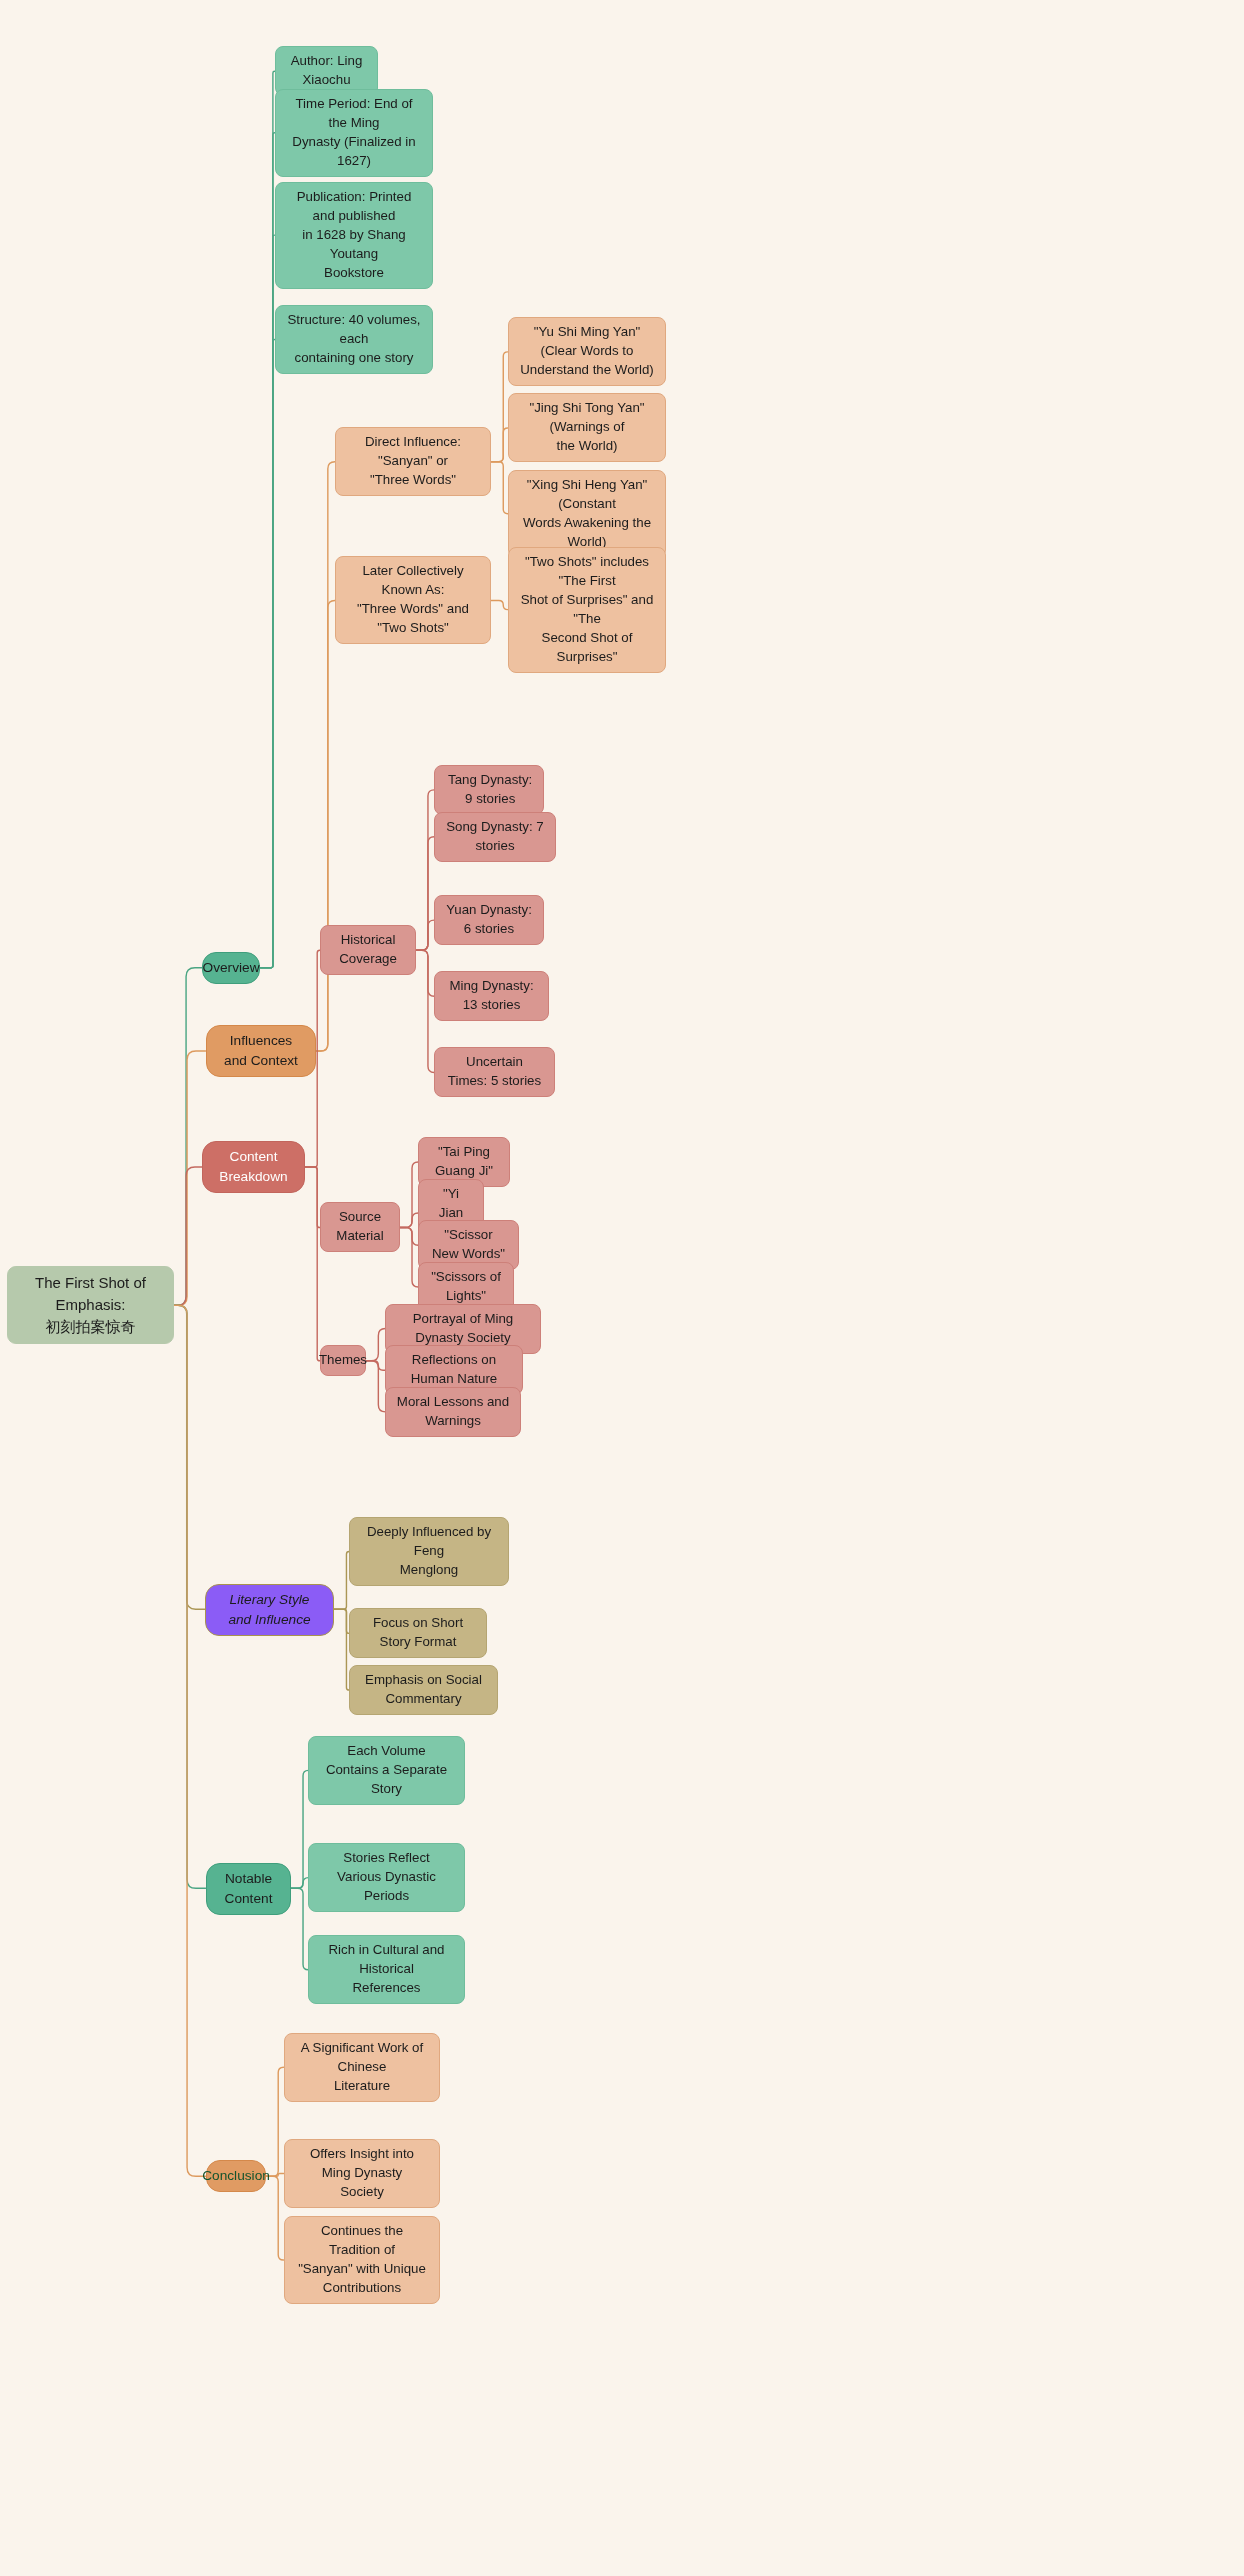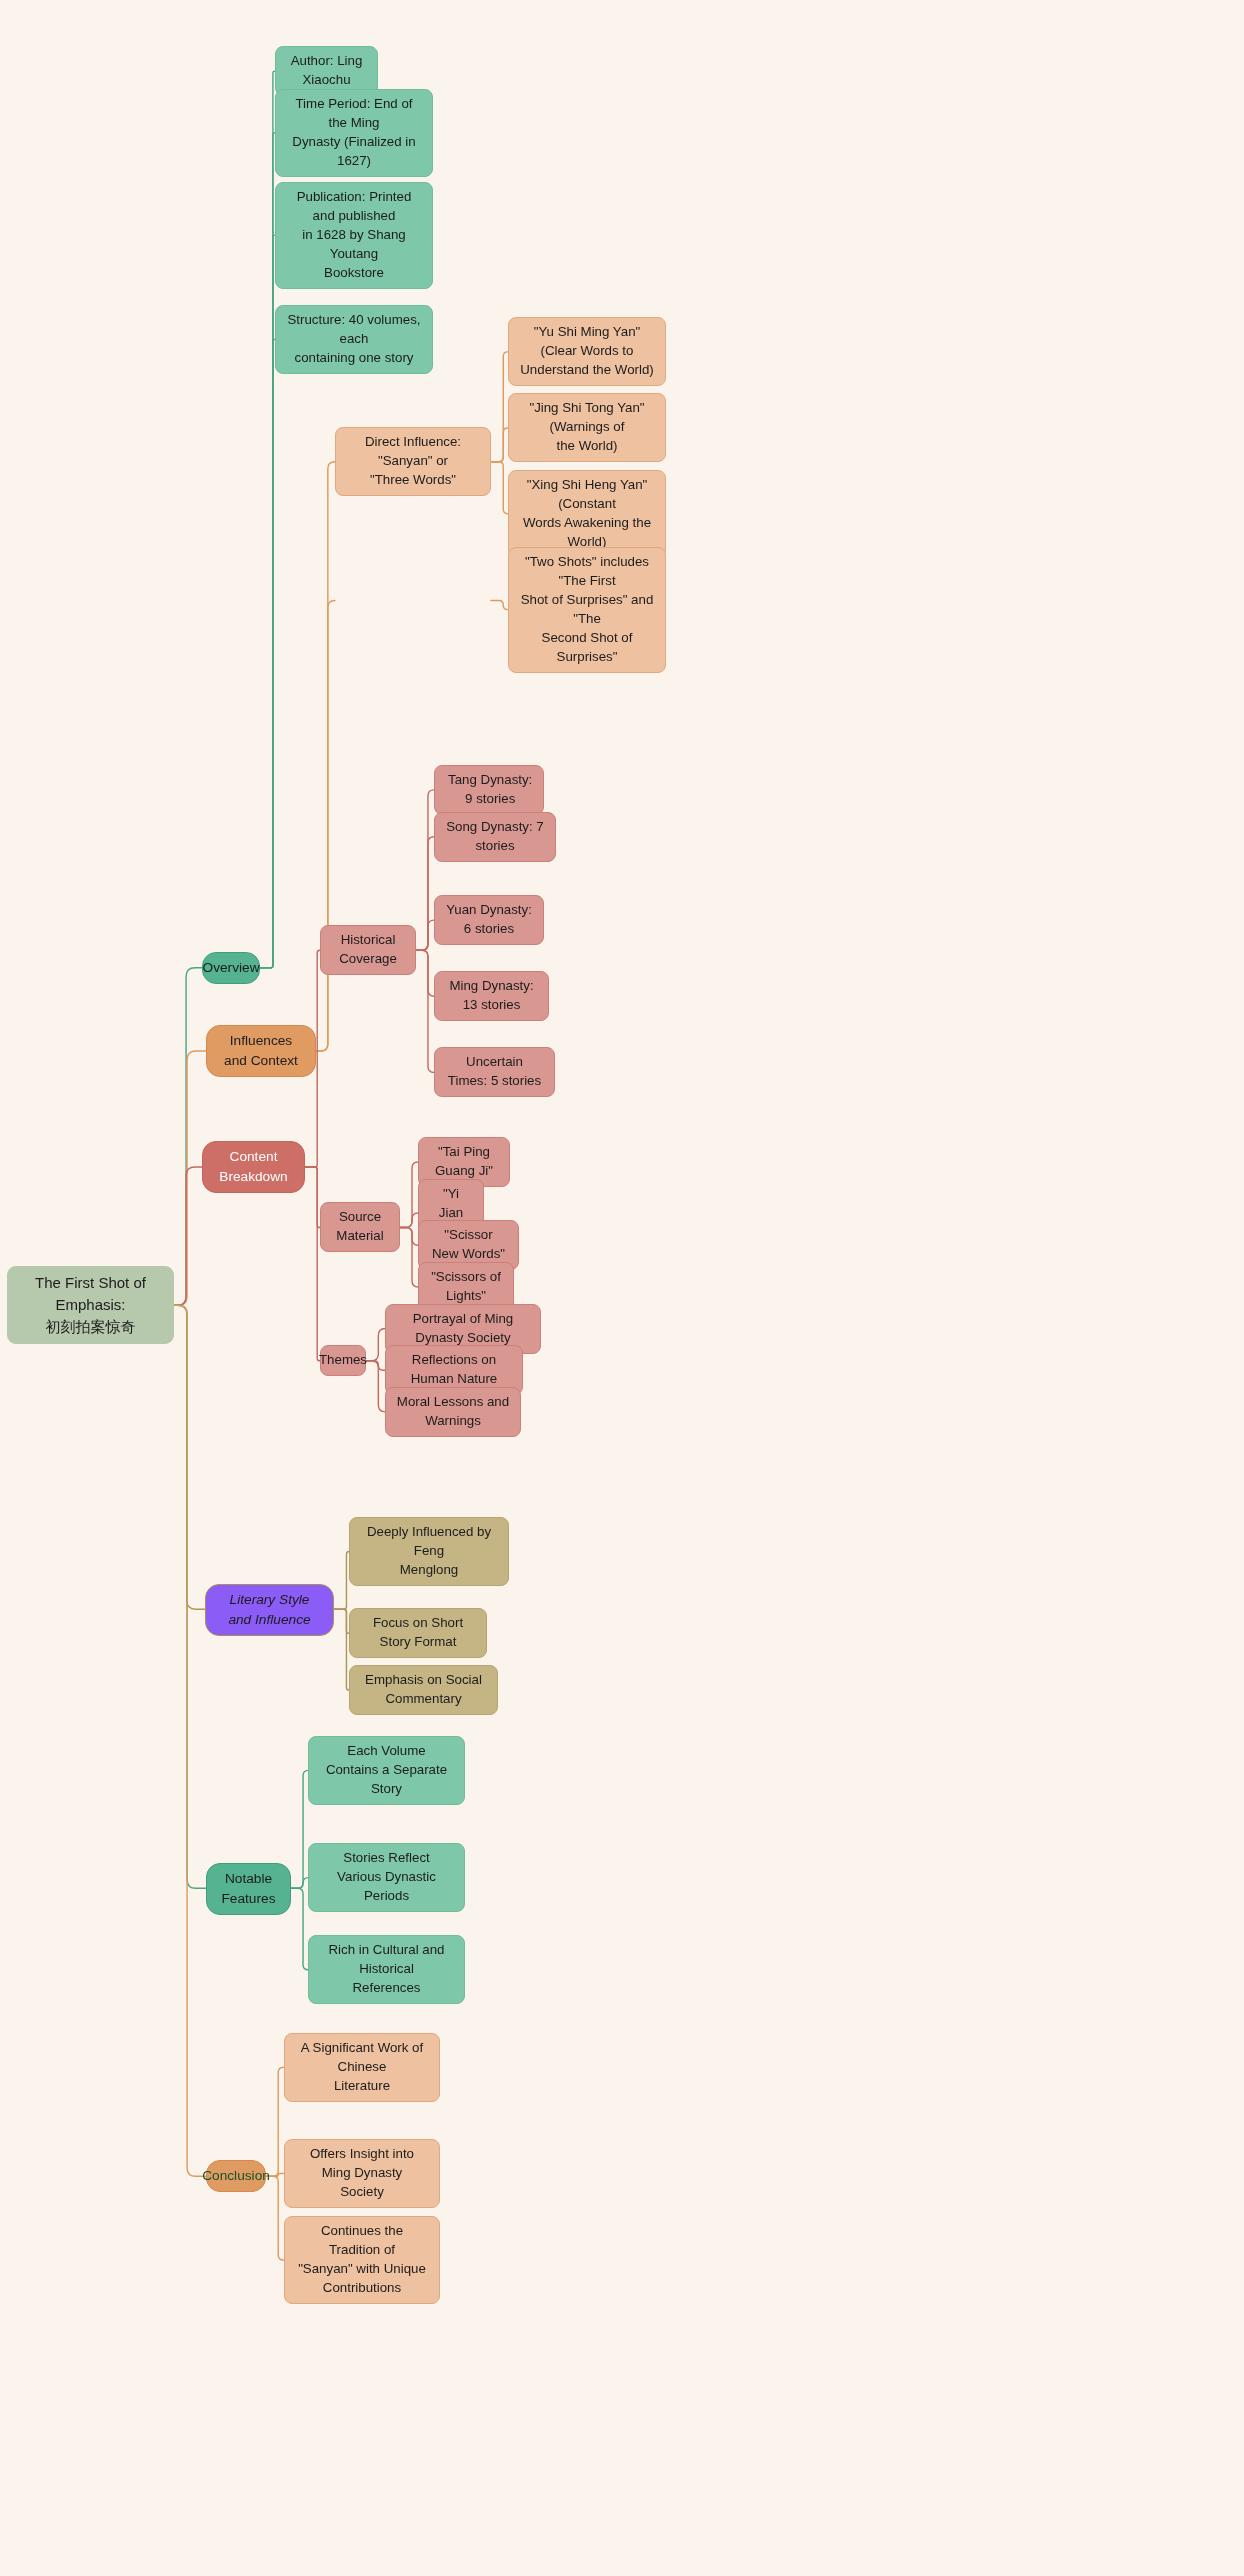--- a/index.html
+++ b/index.html
@@ -306,20 +306,22 @@
 containing one story</div>
     <div class="node lvl1" style="left: 206px; top: 1025px; width: 110px; min-height: 23px; background: rgb(224, 155, 99); border: 0.9px solid rgb(212, 136, 74); color: rgb(28, 28, 28);">Influences and Context</div>
     <div class="node lvl2" style="left: 335px; top: 427px; width: 156px; min-height: 43px; background: rgb(238, 193, 160); border: 0.9px solid rgb(224, 168, 127);">Direct Influence: "Sanyan" or
 "Three Words"</div>
     <div class="node lvl3" style="left: 508px; top: 317px; width: 158px; min-height: 43px; background: rgb(238, 193, 160); border: 0.9px solid rgb(224, 168, 127);">"Yu Shi Ming Yan" (Clear Words to
 Understand the World)</div>
     <div class="node lvl3" style="left: 508px; top: 393px; width: 158px; min-height: 43px; background: rgb(238, 193, 160); border: 0.9px solid rgb(224, 168, 127);">"Jing Shi Tong Yan" (Warnings of
 the World)</div>
     <div class="node lvl3" style="left: 508px; top: 470px; width: 158px; min-height: 43px; background: rgb(238, 193, 160); border: 0.9px solid rgb(224, 168, 127);">"Xing Shi Heng Yan" (Constant
 Words Awakening the World)</div>
+    <div class="node lvl2" style="left: 335px; top: 556px; width: 156px; min-height: 43px; background: rgb(238, 193, 160); border: 0.9px solid rgb(224, 168, 127);">Later Collectively Known As:
+"Three Words" and "Two Shots"</div>
     <div class="node lvl3" style="left: 508px; top: 547px; width: 158px; min-height: 61px; background: rgb(238, 193, 160); border: 0.9px solid rgb(224, 168, 127);">"Two Shots" includes "The First
 Shot of Surprises" and "The
 Second Shot of Surprises"</div>
     <div class="node lvl1 white-text" style="left: 202px; top: 1141px; width: 103px; min-height: 23px; background: rgb(205, 111, 102); border: 0.9px solid rgb(194, 101, 92); color: rgb(255, 255, 255);">Content Breakdown</div>
     <div class="node lvl2" style="left: 320px; top: 925px; width: 96px; min-height: 23px; background: rgb(217, 151, 145); border: 0.9px solid rgb(205, 128, 121);">Historical Coverage</div>
     <div class="node lvl3" style="left: 434px; top: 765px; width: 110px; min-height: 23px; background: rgb(217, 151, 145); border: 0.9px solid rgb(205, 128, 121); padding-left: 13px;">Tang Dynasty: 9 stories</div>
     <div class="node lvl3" style="left: 434px; top: 812px; width: 122px; min-height: 23px; background: rgb(217, 151, 145); border: 0.9px solid rgb(205, 128, 121);">Song Dynasty: 7 stories</div>
     <div class="node lvl3" style="left: 434px; top: 895px; width: 110px; min-height: 23px; background: rgb(217, 151, 145); border: 0.9px solid rgb(205, 128, 121);">Yuan Dynasty: 6 stories</div>
     <div class="node lvl3" style="left: 434px; top: 971px; width: 115px; min-height: 23px; background: rgb(217, 151, 145); border: 0.9px solid rgb(205, 128, 121);">Ming Dynasty: 13 stories</div>
     <div class="node lvl3" style="left: 434px; top: 1047px; width: 121px; min-height: 23px; background: rgb(217, 151, 145); border: 0.9px solid rgb(205, 128, 121);">Uncertain Times: 5 stories</div>
@@ -330,21 +332,21 @@
     <div class="node lvl3" style="left: 418px; top: 1262px; width: 96px; min-height: 23px; background: rgb(217, 151, 145); border: 0.9px solid rgb(205, 128, 121);">"Scissors of Lights"</div>
     <div class="node lvl2" style="left: 320px; top: 1345px; width: 46px; min-height: 23px; background: rgb(217, 151, 145); border: 0.9px solid rgb(205, 128, 121);">Themes</div>
     <div class="node lvl3" style="left: 385px; top: 1304px; width: 156px; min-height: 23px; background: rgb(217, 151, 145); border: 0.9px solid rgb(205, 128, 121);">Portrayal of Ming Dynasty Society</div>
     <div class="node lvl3" style="left: 385px; top: 1345px; width: 138px; min-height: 23px; background: rgb(217, 151, 145); border: 0.9px solid rgb(205, 128, 121);">Reflections on Human Nature</div>
     <div class="node lvl3" style="left: 385px; top: 1387px; width: 136px; min-height: 23px; background: rgb(217, 151, 145); border: 0.9px solid rgb(205, 128, 121);">Moral Lessons and Warnings</div>
     <div class="node lvl1" style="left: 205px; top: 1584px; width: 129px; min-height: 23px; background: #8b5cf6; border: 0.9px solid rgb(168, 147, 79); color: rgb(28, 28, 28); font-style: italic;">Literary Style and Influence</div>
     <div class="node lvl2" style="left: 349px; top: 1517px; width: 160px; min-height: 43px; background: rgb(197, 181, 133); border: 0.9px solid rgb(181, 165, 114);">Deeply Influenced by Feng
 Menglong</div>
     <div class="node lvl2" style="left: 349px; top: 1608px; width: 138px; min-height: 23px; background: rgb(197, 181, 133); border: 0.9px solid rgb(181, 165, 114);">Focus on Short Story Format</div>
     <div class="node lvl2" style="left: 349px; top: 1665px; width: 149px; min-height: 23px; background: rgb(197, 181, 133); border: 0.9px solid rgb(181, 165, 114);">Emphasis on Social Commentary</div>
-    <div class="node lvl1" style="left: 206px; top: 1863px; width: 85px; min-height: 23px; background: rgb(86, 179, 145); border: 0.9px solid rgb(63, 158, 124); color: rgb(28, 28, 28);">Notable Features</div>
+    <div class="node lvl1" style="left: 206px; top: 1863px; width: 85px; min-height: 23px; background: rgb(86, 179, 145); border: 0.9px solid rgb(63, 158, 124); color: rgb(28, 28, 28);">Notable Content</div>
     <div class="node lvl2" style="left: 308px; top: 1736px; width: 157px; min-height: 43px; background: rgb(126, 200, 169); border: 0.9px solid rgb(111, 189, 156);">Each Volume Contains a Separate
 Story</div>
     <div class="node lvl2" style="left: 308px; top: 1843px; width: 157px; min-height: 43px; background: rgb(126, 200, 169); border: 0.9px solid rgb(111, 189, 156);">Stories Reflect Various Dynastic
 Periods</div>
     <div class="node lvl2" style="left: 308px; top: 1935px; width: 157px; min-height: 43px; background: rgb(126, 200, 169); border: 0.9px solid rgb(111, 189, 156);">Rich in Cultural and Historical
 References</div>
     <div class="node lvl1" style="left: 206px; top: 2160px; width: 60px; min-height: 23px; background: rgb(224, 155, 99); border: 0.9px solid rgb(212, 136, 74); color: #14532d;">Conclusion</div>
     <div class="node lvl2" style="left: 284px; top: 2033px; width: 156px; min-height: 43px; background: rgb(238, 193, 160); border: 0.9px solid rgb(224, 168, 127);">A Significant Work of Chinese
 Literature</div>
     <div class="node lvl2" style="left: 284px; top: 2139px; width: 156px; min-height: 43px; background: rgb(238, 193, 160); border: 0.9px solid rgb(224, 168, 127);">Offers Insight into Ming Dynasty

